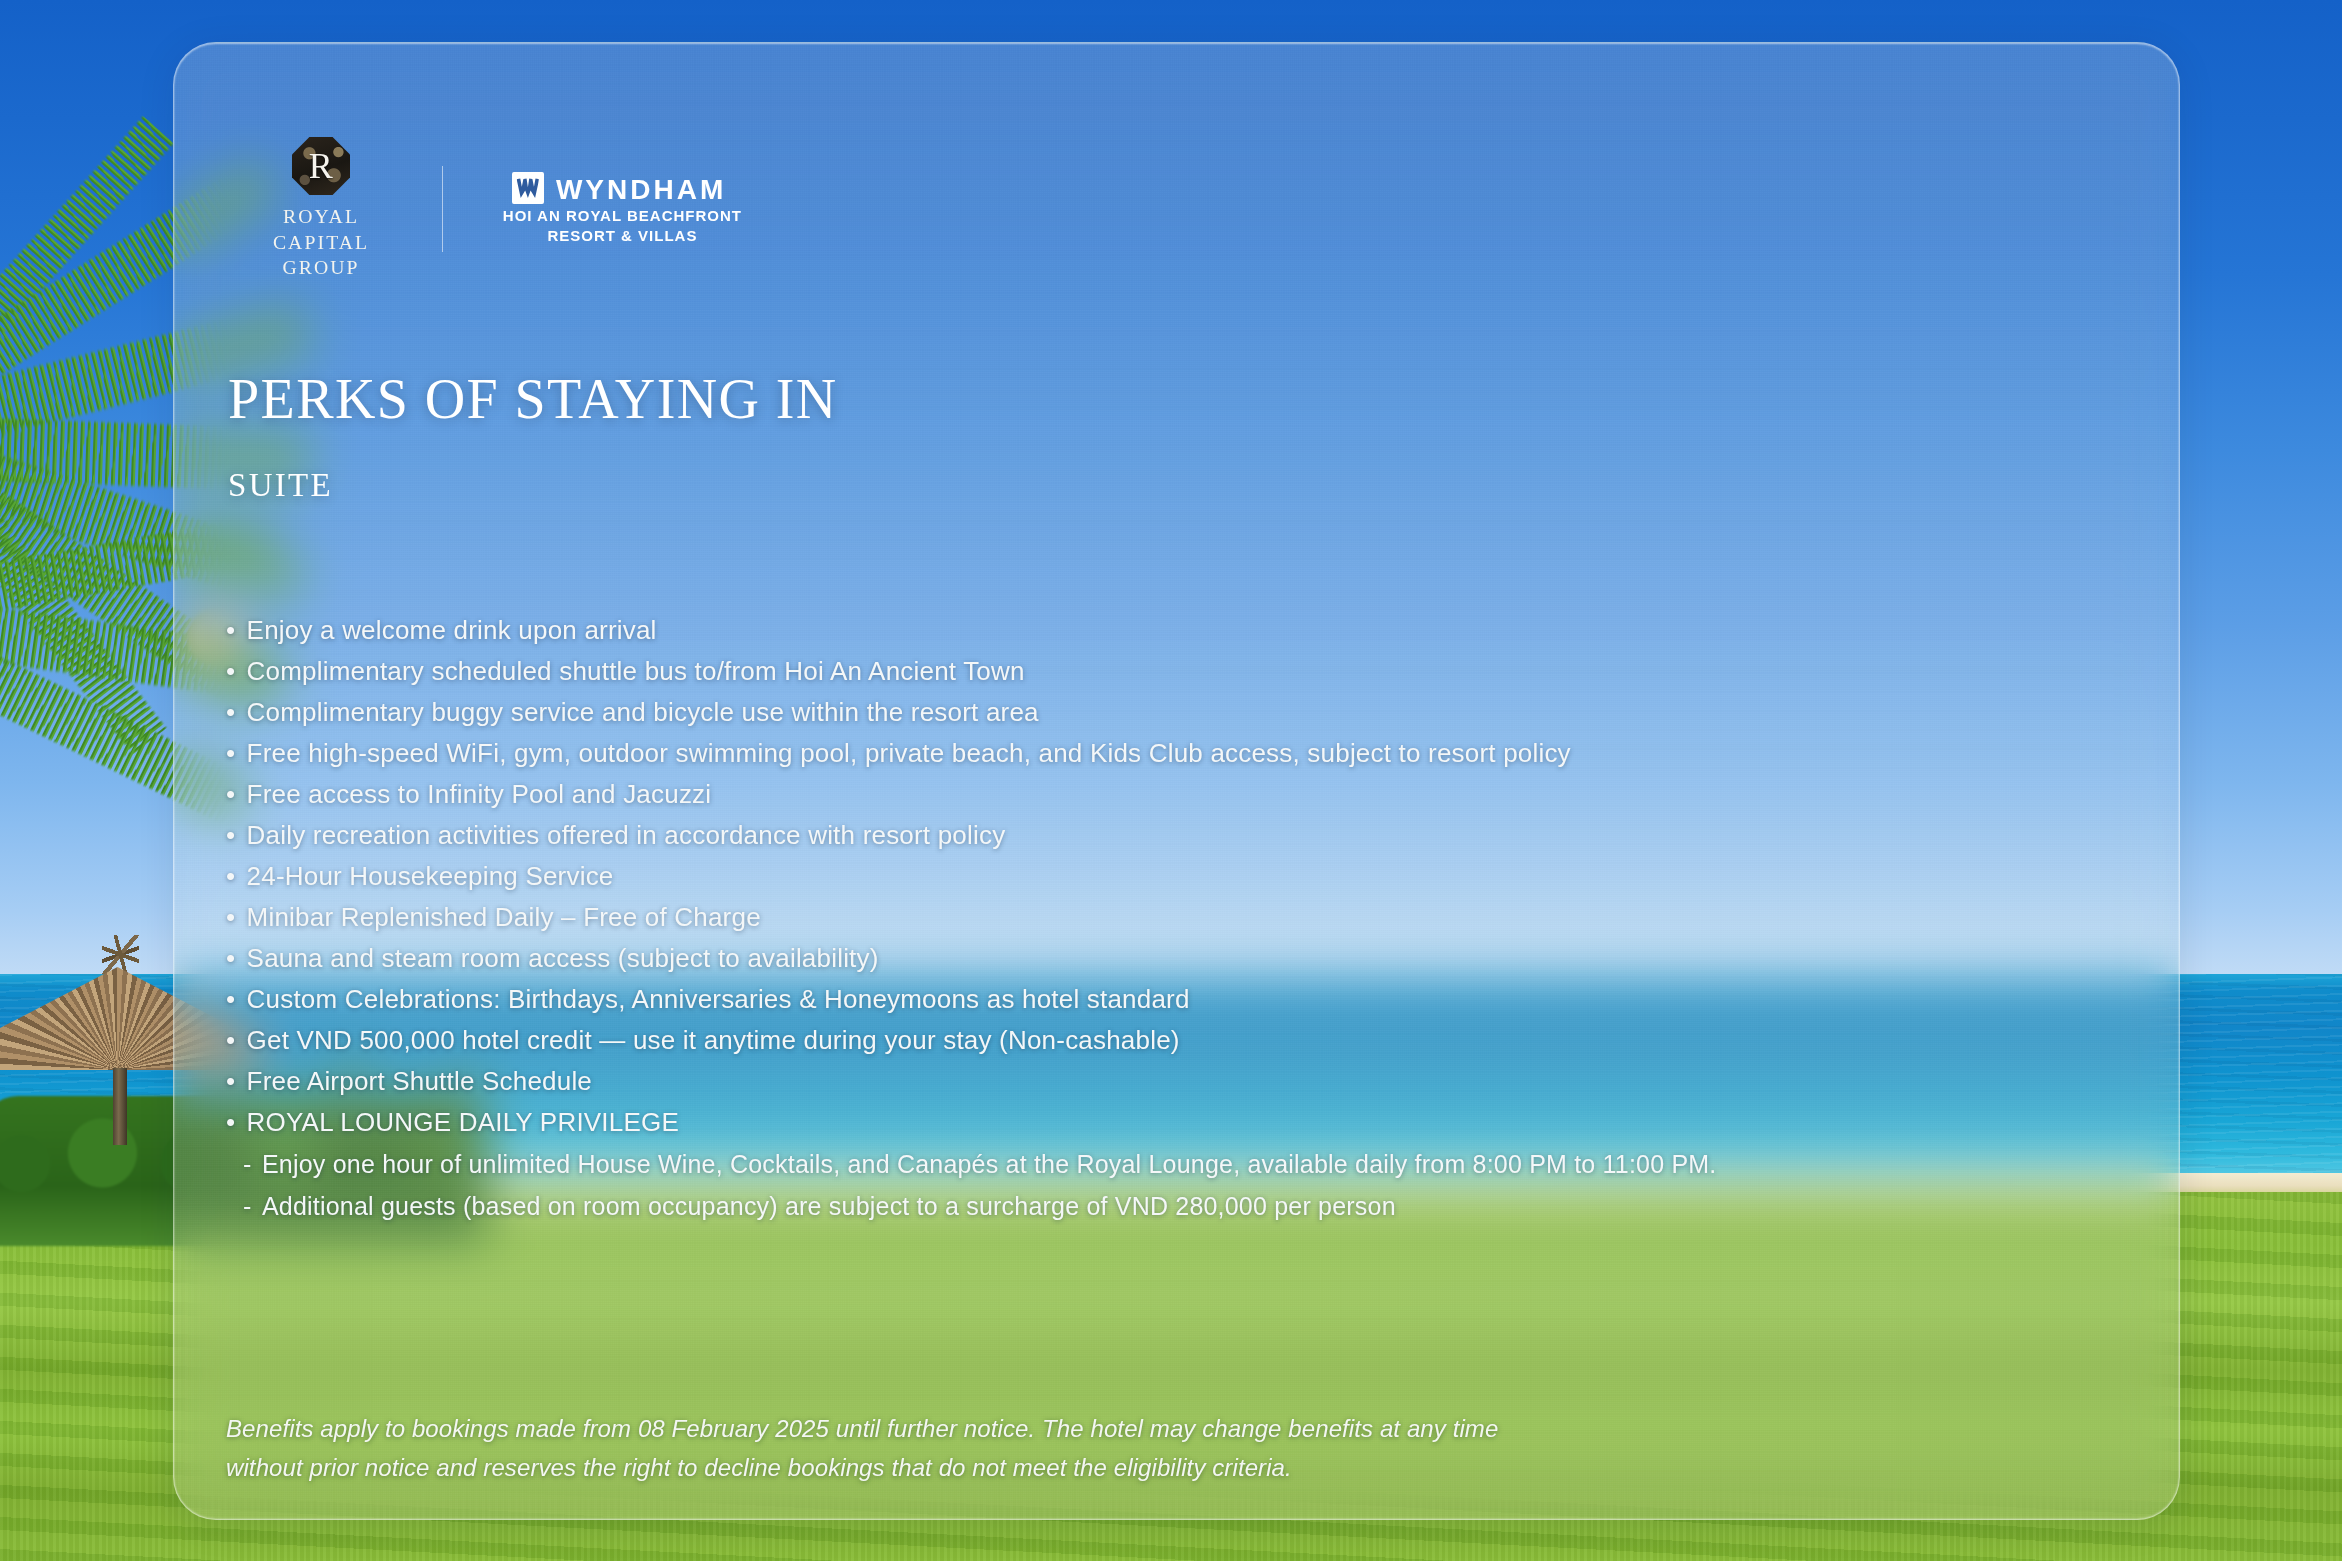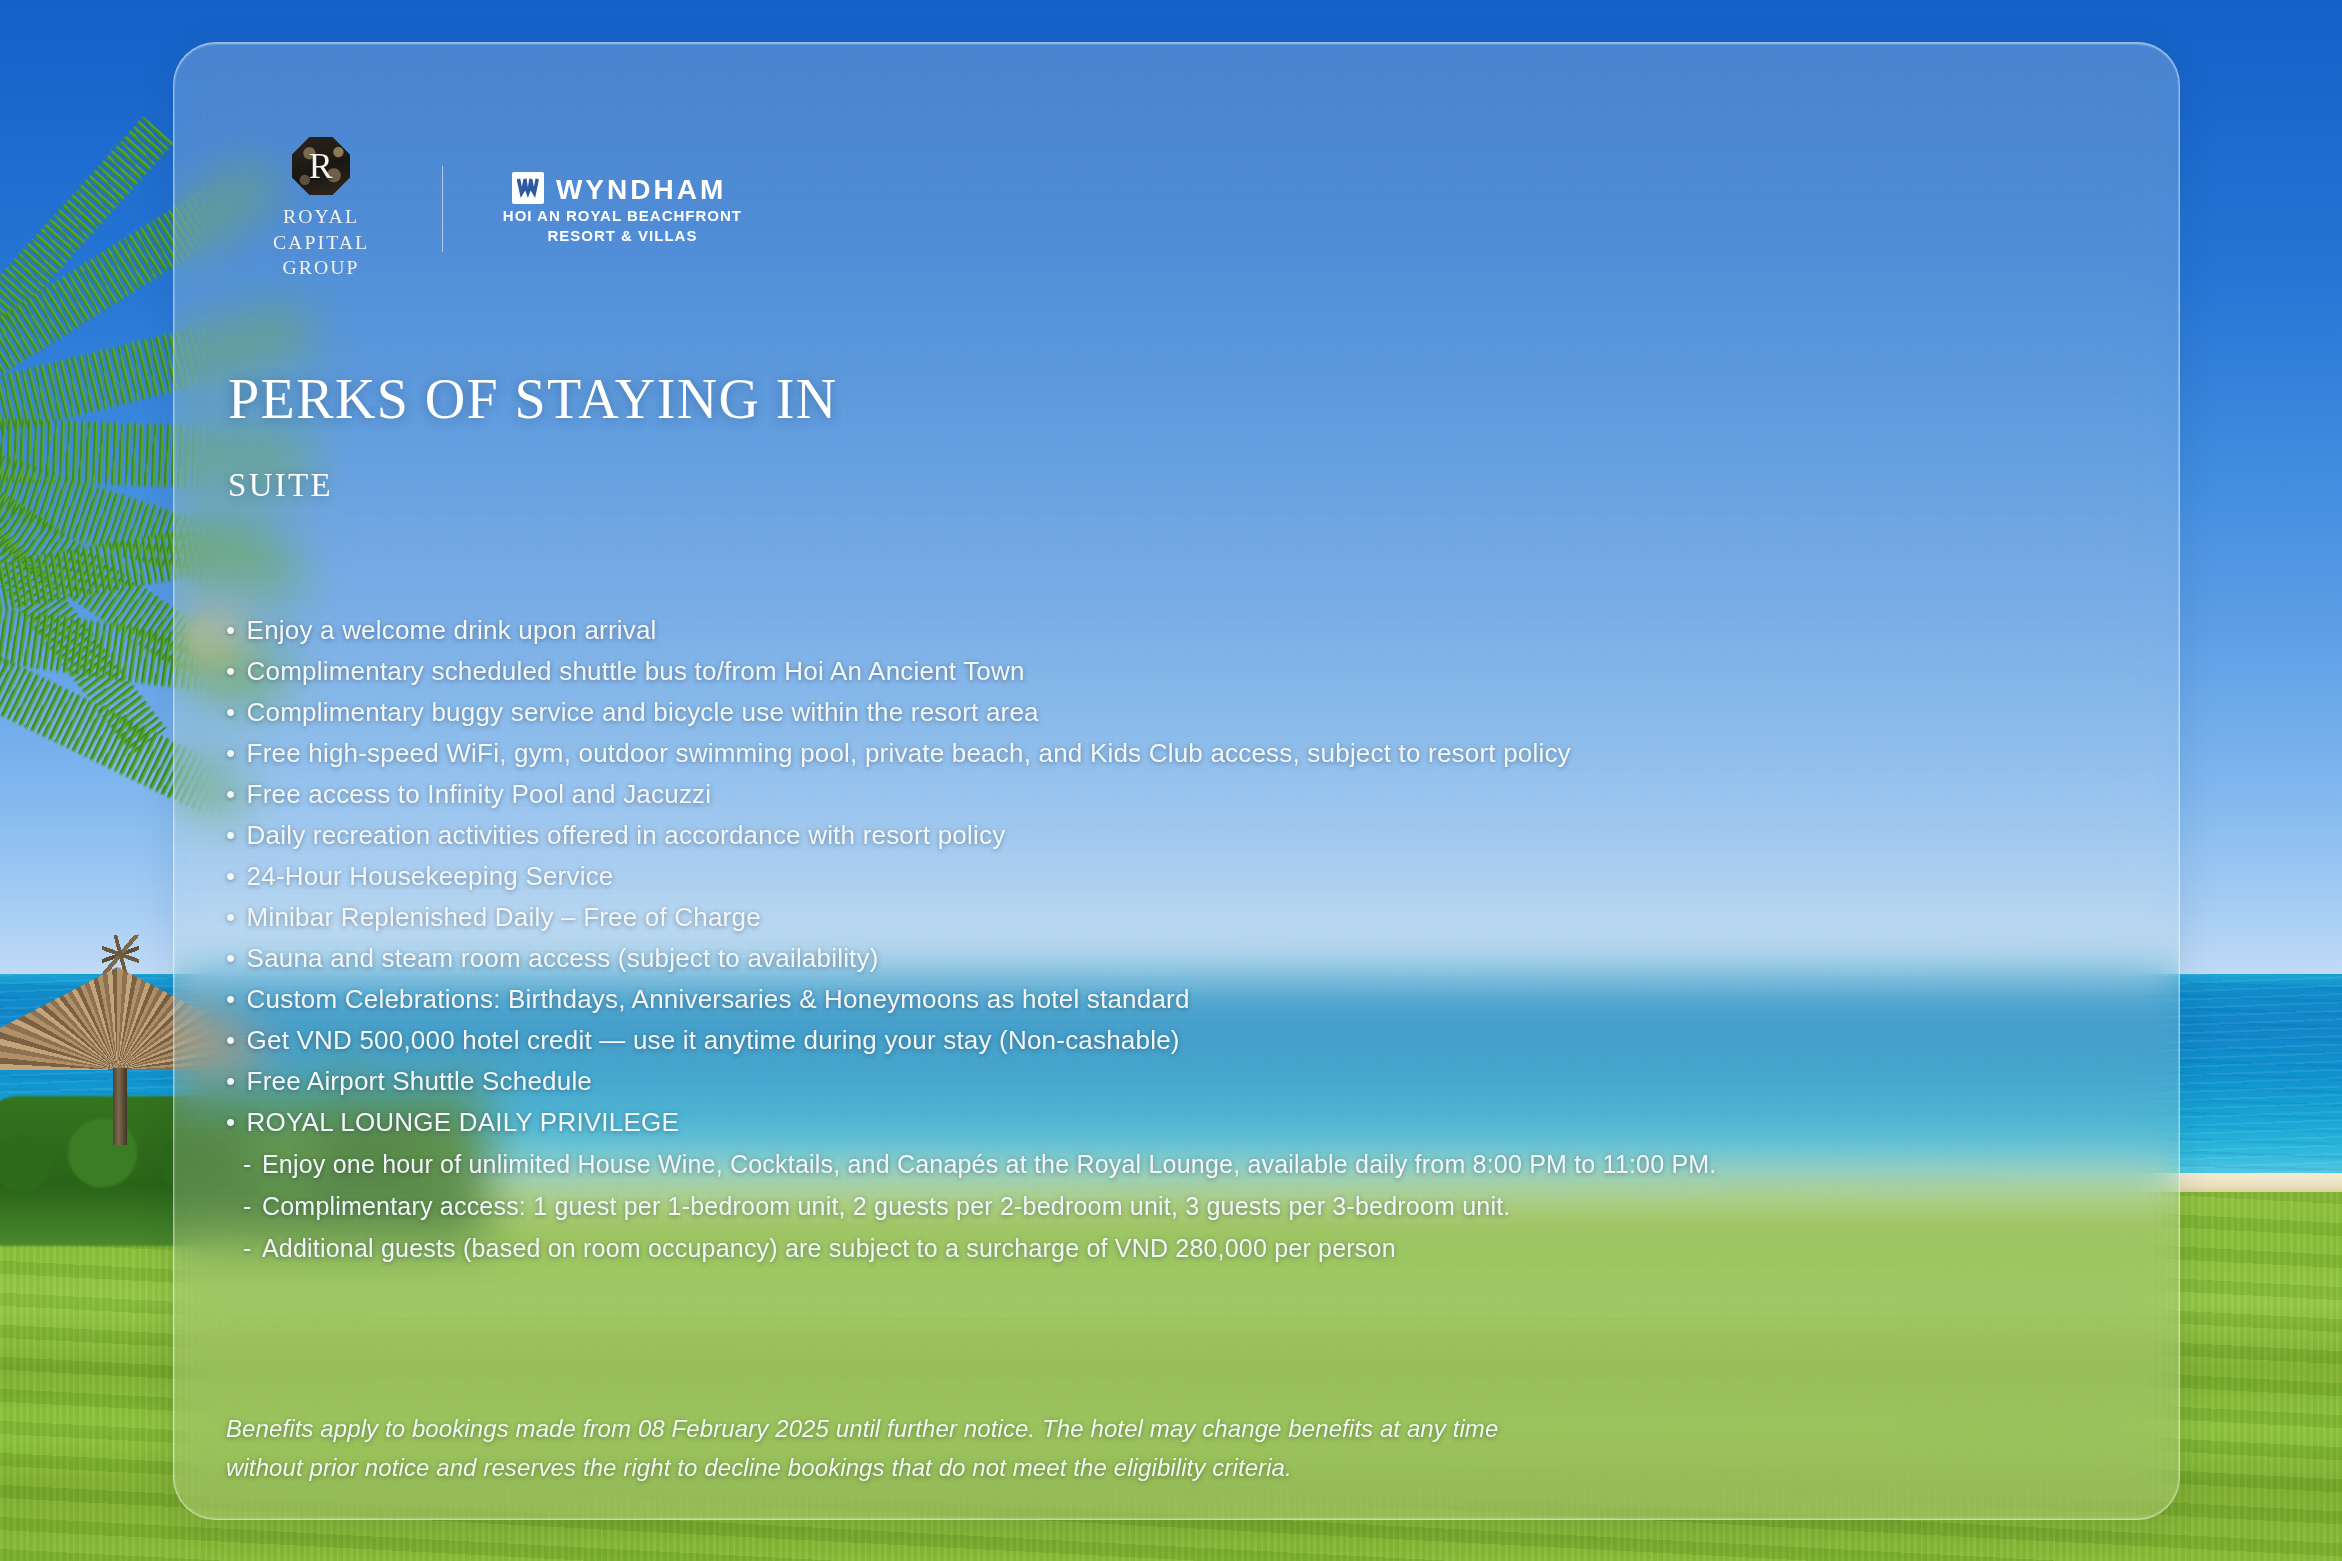--- a/index.html
+++ b/index.html
@@ -321,21 +321,20 @@
         <div class="row"><span class="bu">•</span><span>Free access to Infinity Pool and Jacuzzi</span></div>
         <div class="row"><span class="bu">•</span><span>Daily recreation activities offered in accordance with resort policy</span></div>
         <div class="row"><span class="bu">•</span><span>24-Hour Housekeeping Service</span></div>
         <div class="row"><span class="bu">•</span><span>Minibar Replenished Daily – Free of Charge</span></div>
         <div class="row"><span class="bu">•</span><span>Sauna and steam room access (subject to availability)</span></div>
         <div class="row"><span class="bu">•</span><span>Custom Celebrations: Birthdays, Anniversaries &amp; Honeymoons as hotel standard</span></div>
         <div class="row"><span class="bu">•</span><span>Get VND 500,000 hotel credit — use it anytime during your stay (Non-cashable)</span></div>
         <div class="row"><span class="bu">•</span><span>Free Airport Shuttle Schedule</span></div>
         <div class="row"><span class="bu">•</span><span>ROYAL LOUNGE DAILY PRIVILEGE</span></div>
         <div class="row sub"><span class="da">-</span><span>Enjoy one hour of unlimited House Wine, Cocktails, and Canapés at the Royal Lounge, available daily from 8:00 PM to 11:00 PM.</span></div>
-        <div class="row sub"><span class="da">-</span><span>Complimentary access: 1 guest per 1-bedroom unit, 2 guests per 2-bedroom unit, 3 guests per 3-bedroom unit.</span></div>
         <div class="row sub"><span class="da">-</span><span>Additional guests (based on room occupancy) are subject to a surcharge of VND 280,000 per person</span></div>
       </div>
 
     <div class="footer">
       <div>Benefits apply to bookings made from 08 February 2025 until further notice. The hotel may change benefits at any time</div>
       <div>without prior notice and reserves the right to decline bookings that do not meet the eligibility criteria.</div>
     </div>
 
   </div>
 </div>

